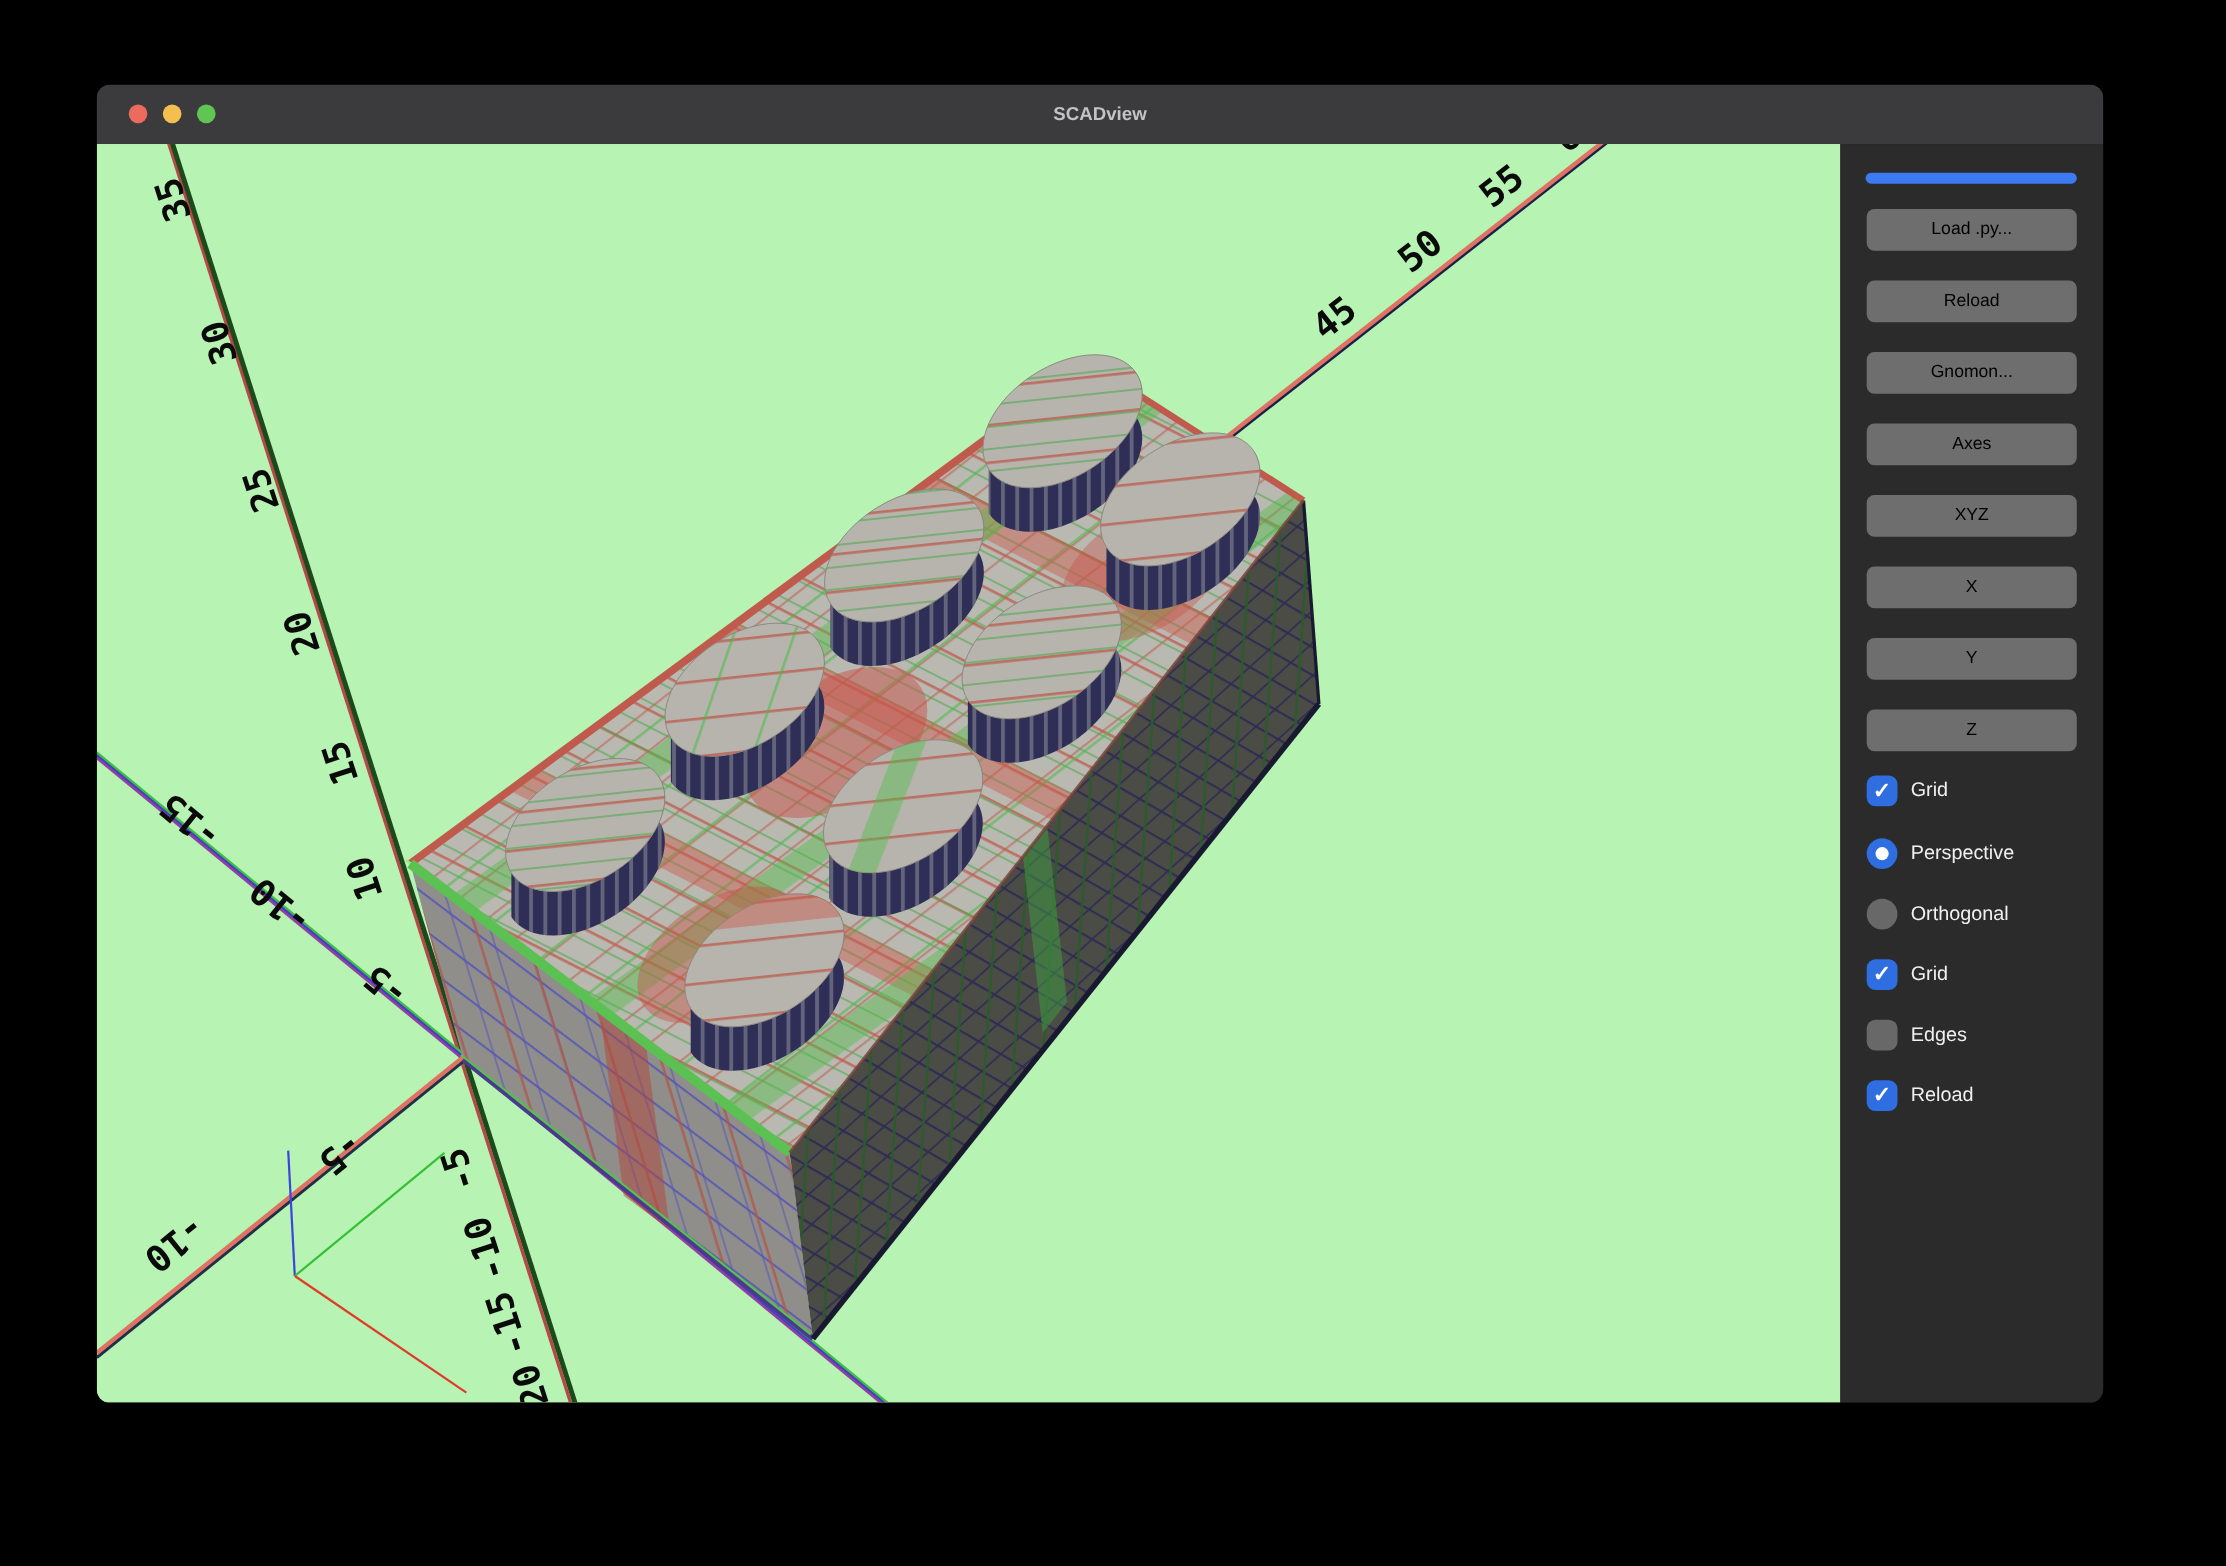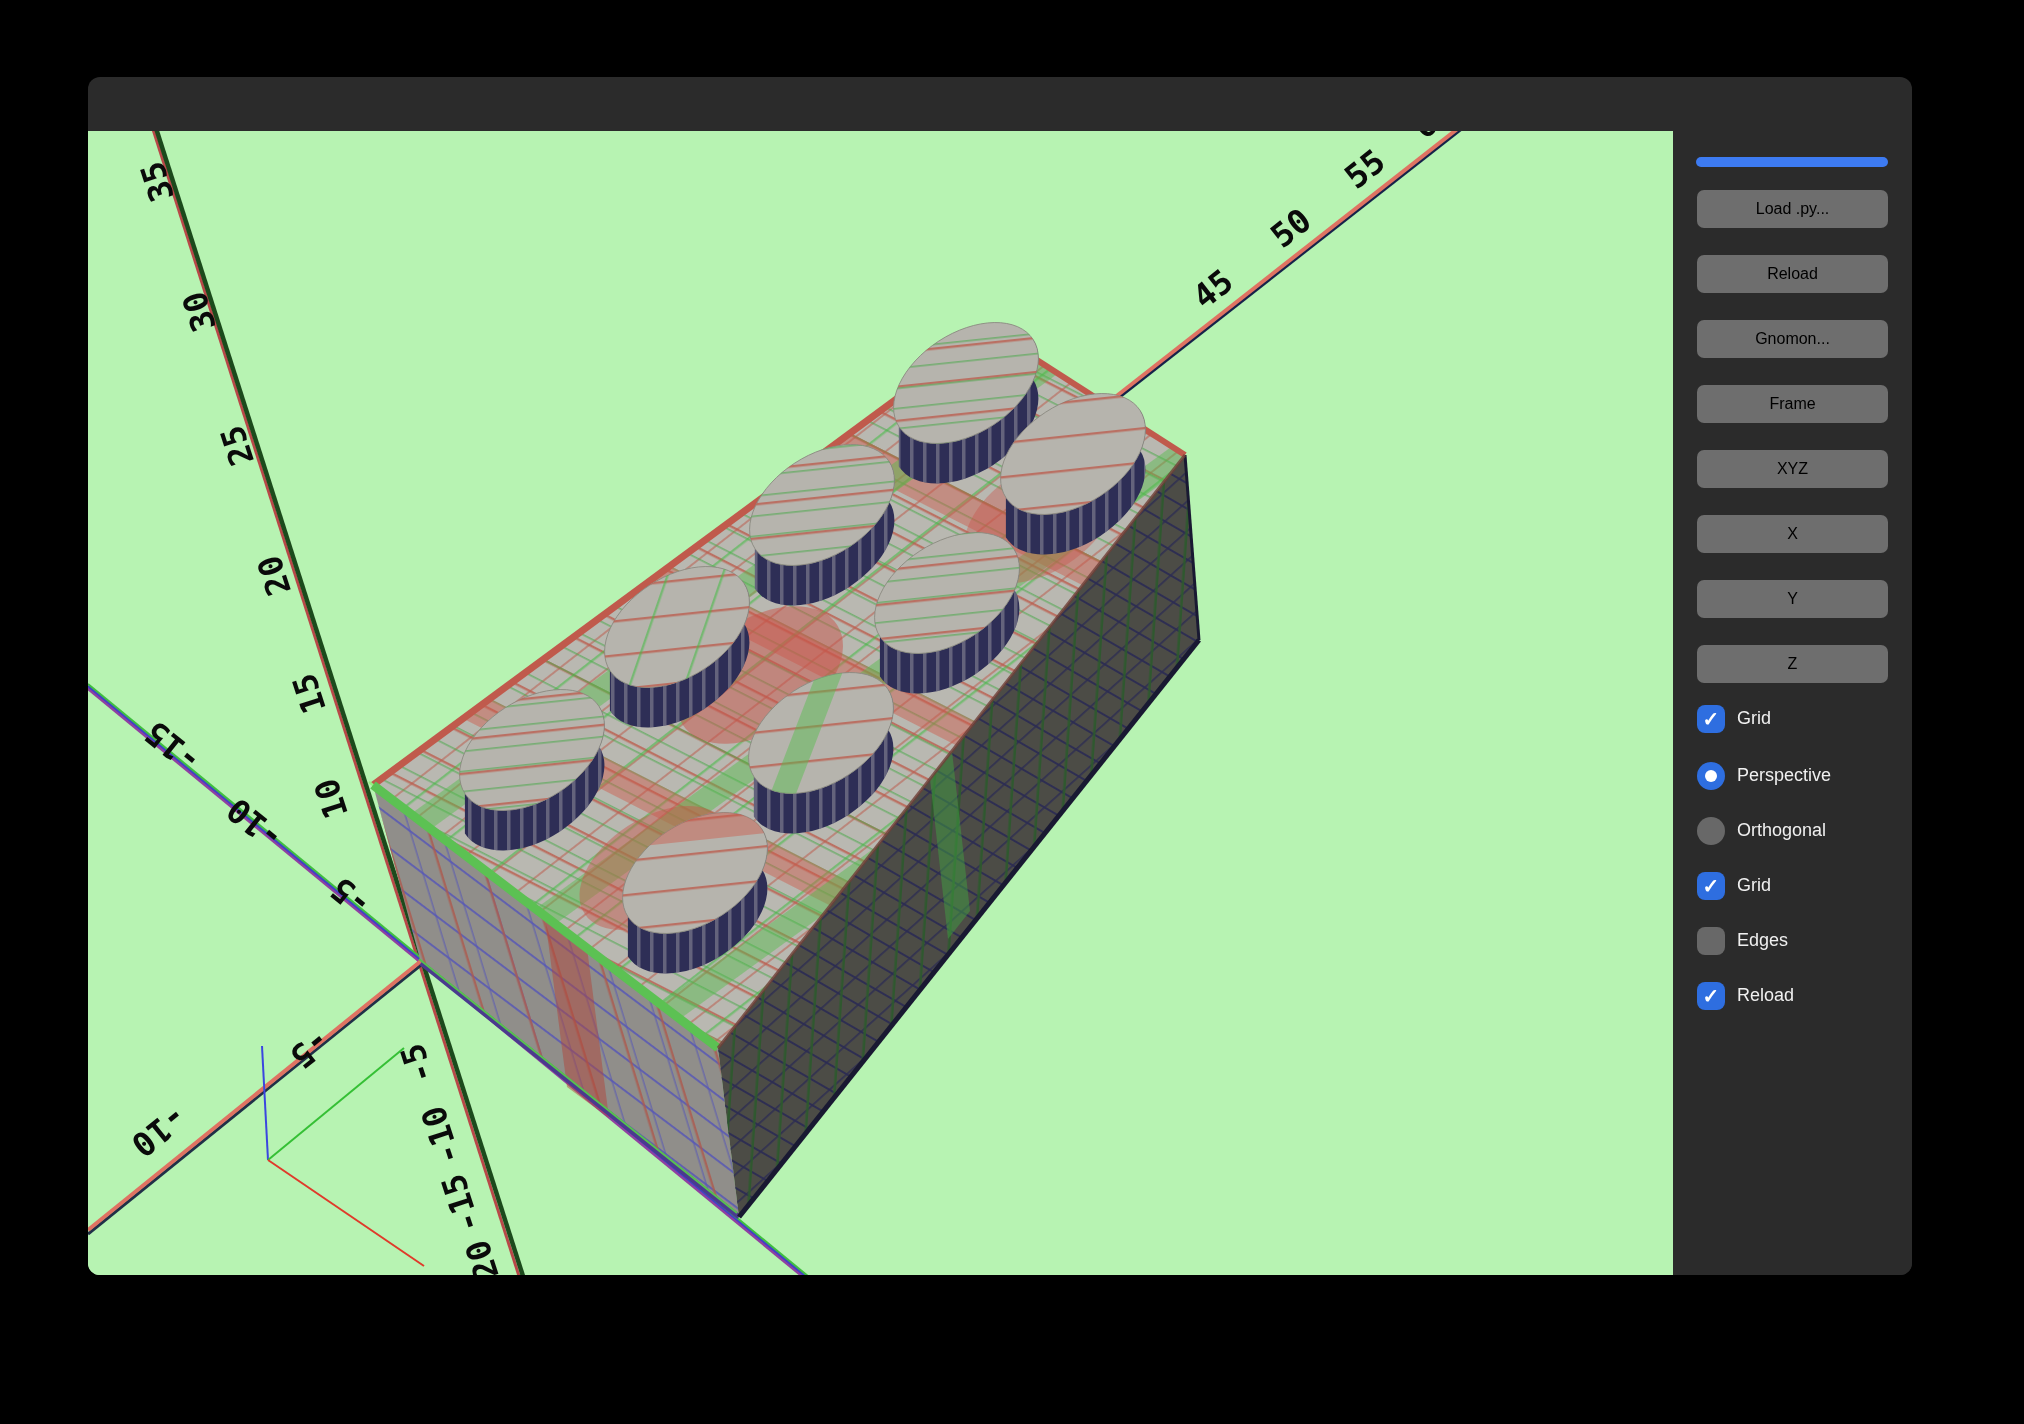--- a/index.html
+++ b/index.html
@@ -29,20 +29,26 @@
   .tbox.radio.selected{background:#2e6ee0;}
   .tbox.radio.selected::after{content:"";position:absolute;left:8px;top:8px;width:12px;height:12px;
     border-radius:50%;background:#fff;}
   .tlabel{position:absolute;left:40px;top:3px;color:#f0f0f0;font-size:18px;white-space:nowrap;}
   .tick{font-family:"DejaVu Sans Mono",monospace;font-size:33px;font-weight:bold;fill:#0a0a0a;}
 </style>
 </head>
 <body>
 
 <div id="window">
+  <div id="titlebar">
+    <div id="light-close" class="light"></div>
+    <div id="light-min" class="light"></div>
+    <div id="light-zoom" class="light"></div>
+    <div id="win-title">SCADview</div>
+  </div>
 
   <div id="viewport">
     <svg width="1585" height="1144" viewBox="88 131 1585 1144">
       <defs>
         <pattern id="ptR1" patternUnits="userSpaceOnUse" width="6" height="34" patternTransform="rotate(27)">
             <rect width="6" height="2.4" fill="#bc5f50" opacity="0.8"></rect>
           </pattern>
         <pattern id="ptR2" patternUnits="userSpaceOnUse" width="6" height="30" patternTransform="rotate(-38)">
             <rect width="6" height="2" fill="#bc5f50" opacity="0.55"></rect>
           </pattern>
@@ -221,21 +227,21 @@
         </g>
       </g>
     </svg>
   </div>
 
   <div id="sidebar">
     <div id="progress"></div>
     <div class="sbtn" style="top:59px">Load .py...</div>
     <div class="sbtn" style="top:124px">Reload</div>
     <div class="sbtn" style="top:189px">Gnomon...</div>
-    <div class="sbtn" style="top:254px">Frame</div>
+    <div class="sbtn" style="top:254px">Axes</div>
     <div class="sbtn" style="top:319px">XYZ</div>
     <div class="sbtn" style="top:384px">X</div>
     <div class="sbtn" style="top:449px">Y</div>
     <div class="sbtn" style="top:514px">Z</div>
 
     <div class="toggle-row" style="top:574px">
       <span class="tbox checked">✓</span>
       <span class="tlabel">Grid</span>
     </div>
     <div class="toggle-row" style="top:631px">

